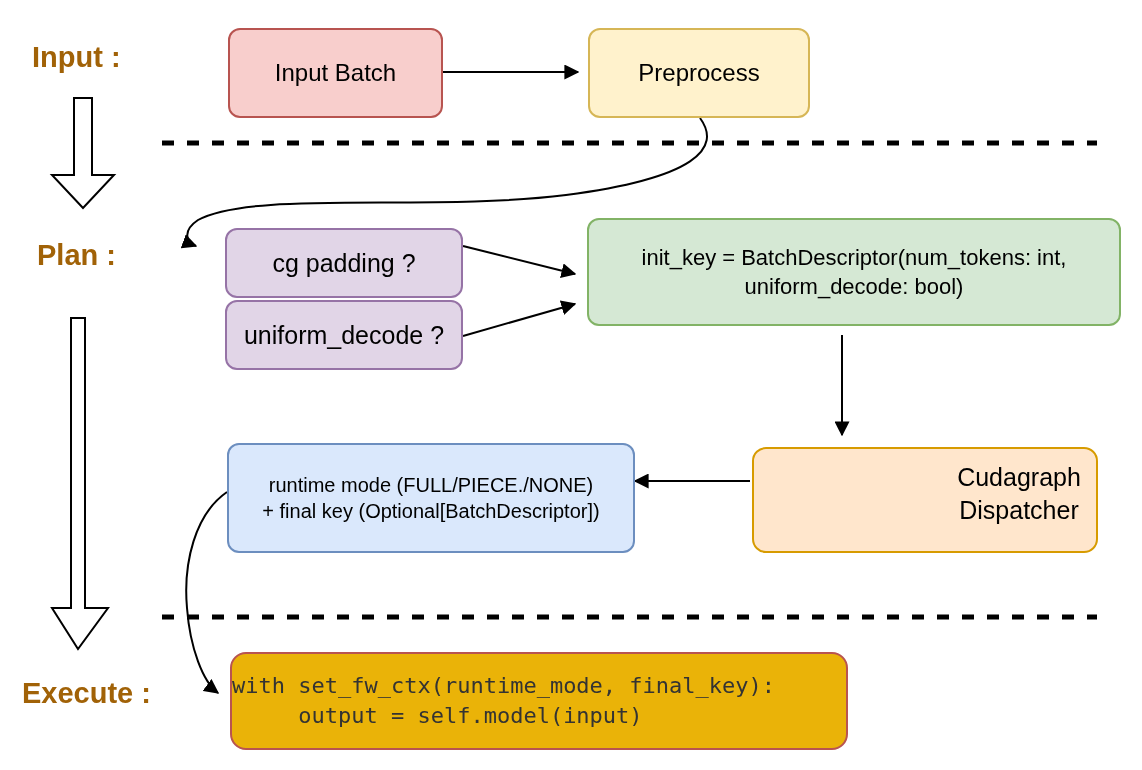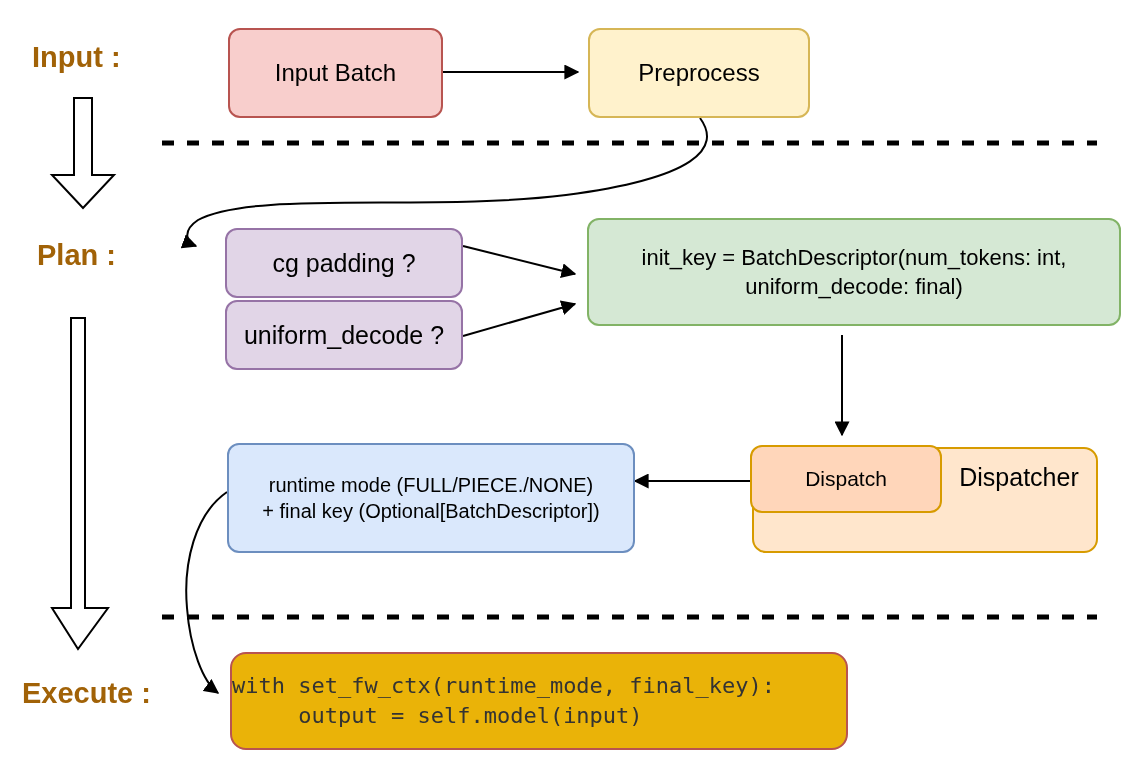--- a/index.html
+++ b/index.html
@@ -79,35 +79,33 @@
   <div class="node" id="node-cg-padding" style="background: rgb(225, 213, 231); border-color: rgb(150, 115, 166);">
     <div>cg padding ?</div>
   </div>
 
   <div class="node" id="node-uniform-decode" style="background: rgb(225, 213, 231); border-color: rgb(150, 115, 166);">
     <div>uniform_decode ?</div>
   </div>
 
   <div class="node" id="node-init-key" style="background: rgb(213, 232, 212); border-color: rgb(130, 179, 102);">
     <div>init_key = BatchDescriptor(num_tokens: int,</div>
-    <div>uniform_decode: final)</div>
+    <div>uniform_decode: bool)</div>
   </div>
 
   <div class="node" id="node-runtime-mode" style="background: rgb(218, 232, 252); border-color: rgb(108, 142, 191);">
     <div>runtime mode (FULL/PIECE./NONE)</div>
     <div>+ final key (Optional[BatchDescriptor])</div>
   </div>
 
   <div class="node" id="node-cudagraph" style="background: rgb(255, 230, 204); border-color: rgb(215, 155, 0);"></div>
 
-  <div class="node" id="node-dispatch" style="background: rgb(255, 214, 186); border-color: rgb(215, 155, 0);">
-    <div>Dispatch</div>
-  </div>
 
   <div id="label-cudagraph">
+    <div>Cudagraph</div>
     <div>Dispatcher</div>
   </div>
 
   <div class="node" id="node-execute-code" style="background: #eab308; border-color: rgb(184, 84, 80);">
     <div>with set_fw_ctx(runtime_mode, final_key):</div>
     <div>     output = self.model(input)</div>
   </div>
 
 </div>
 

